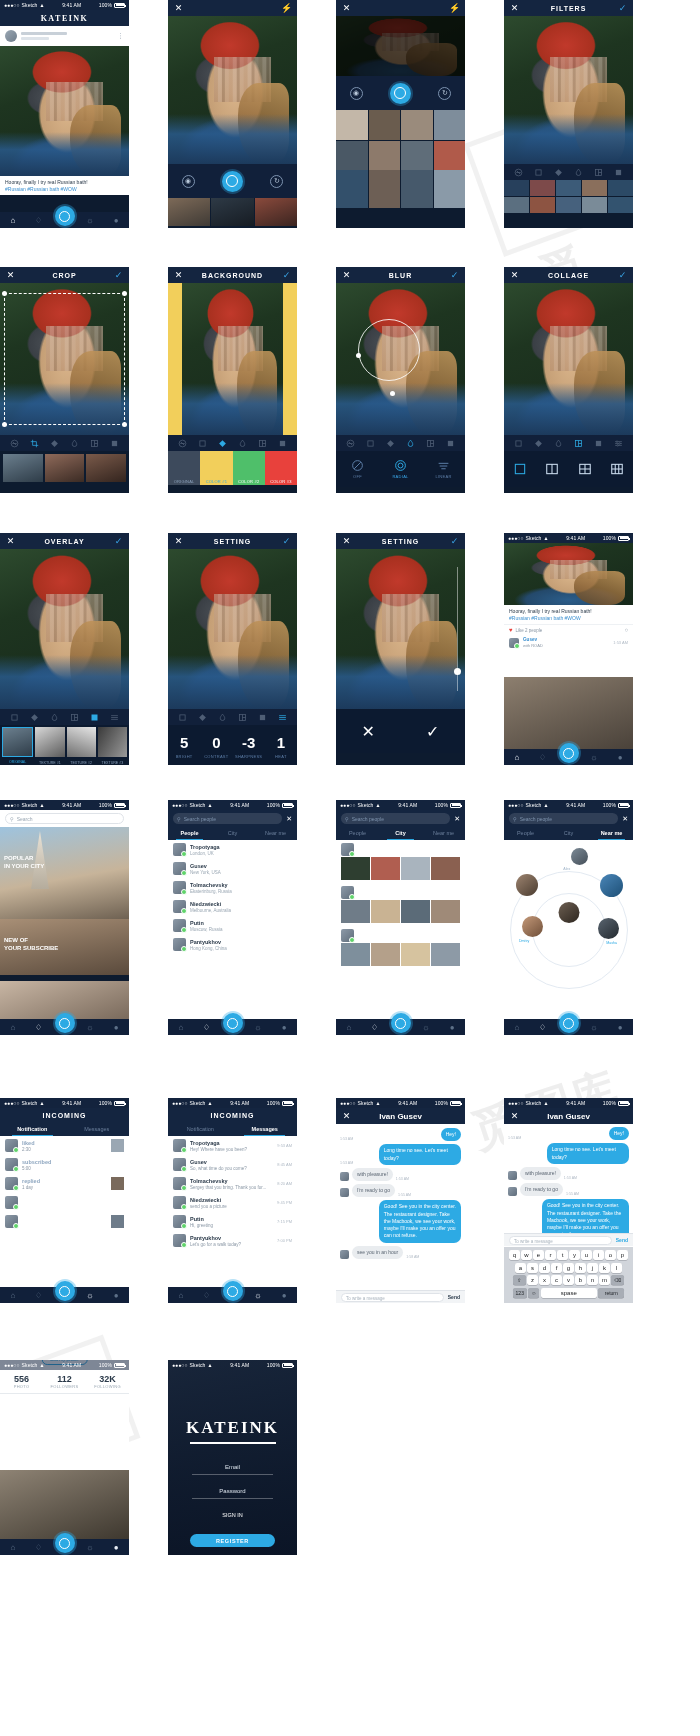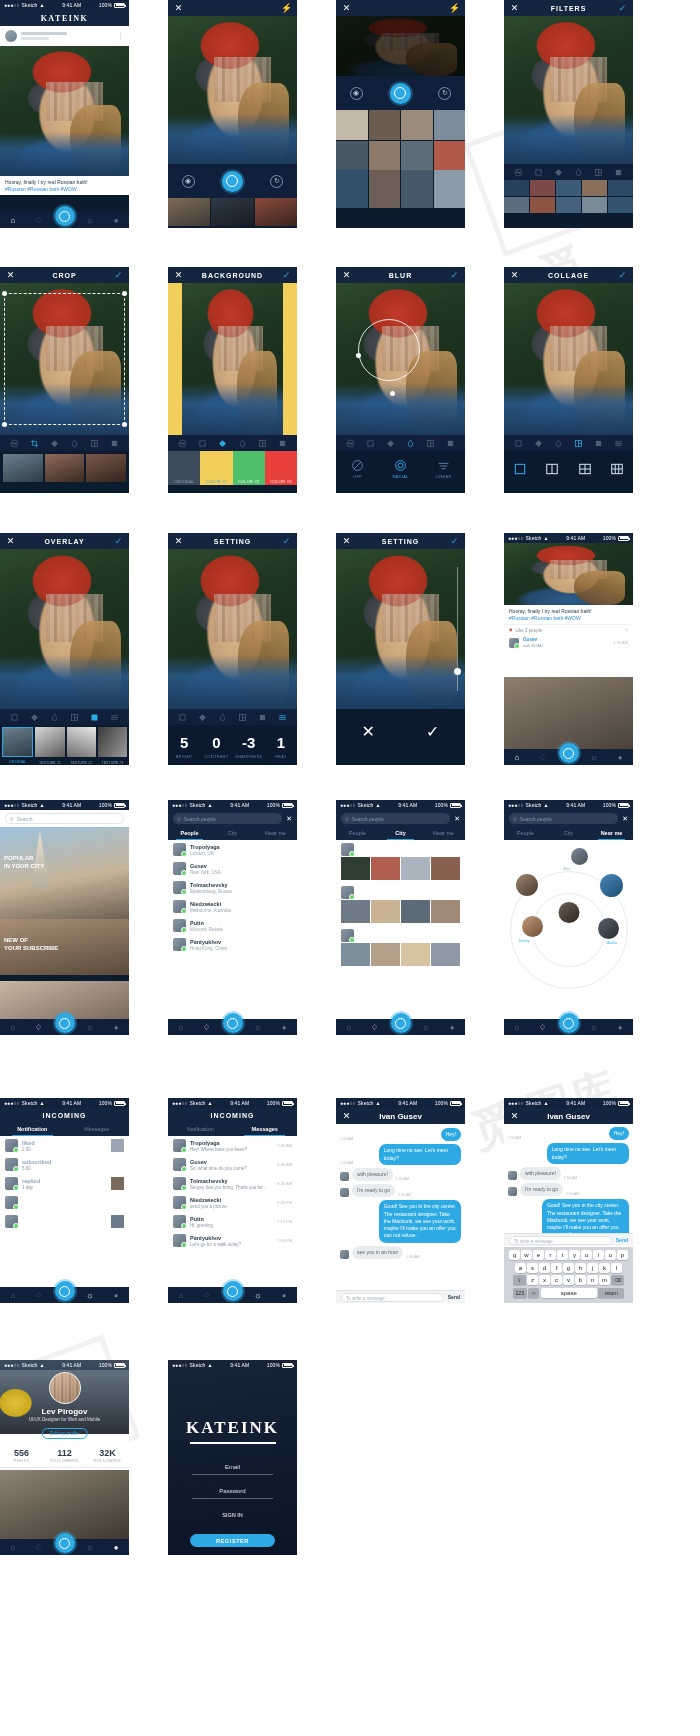--- a/index.html
+++ b/index.html
@@ -1412,26 +1412,20 @@
           <span>●●●○○</span>
           <span>Sketch</span>
           <span>▲</span>
         </div>
       <div>9:41 AM</div>
       <div class="sr">
           <span>100%</span>
           <span class="batt"></span>
         </div>
     </div>
-    <div class="prohead">
-      <div class="cover"></div>
-      <div class="pav-big"></div>
-      <div class="pname">Lev Pirogov</div>
-      <div class="pdesc">UI/UX Designer for Web and Mobile</div>
-    </div>
     <div style="position:relative;height:12px;background:#fff;">
       <div class="editbtn" style="top:-6px;">Edit my profile</div>
     </div>
     <div class="stats">
       <div class="st">
         <div class="sv">556</div>
         <div class="sc">PHOTO</div>
       </div>
       <div class="st">
         <div class="sv">112</div>

